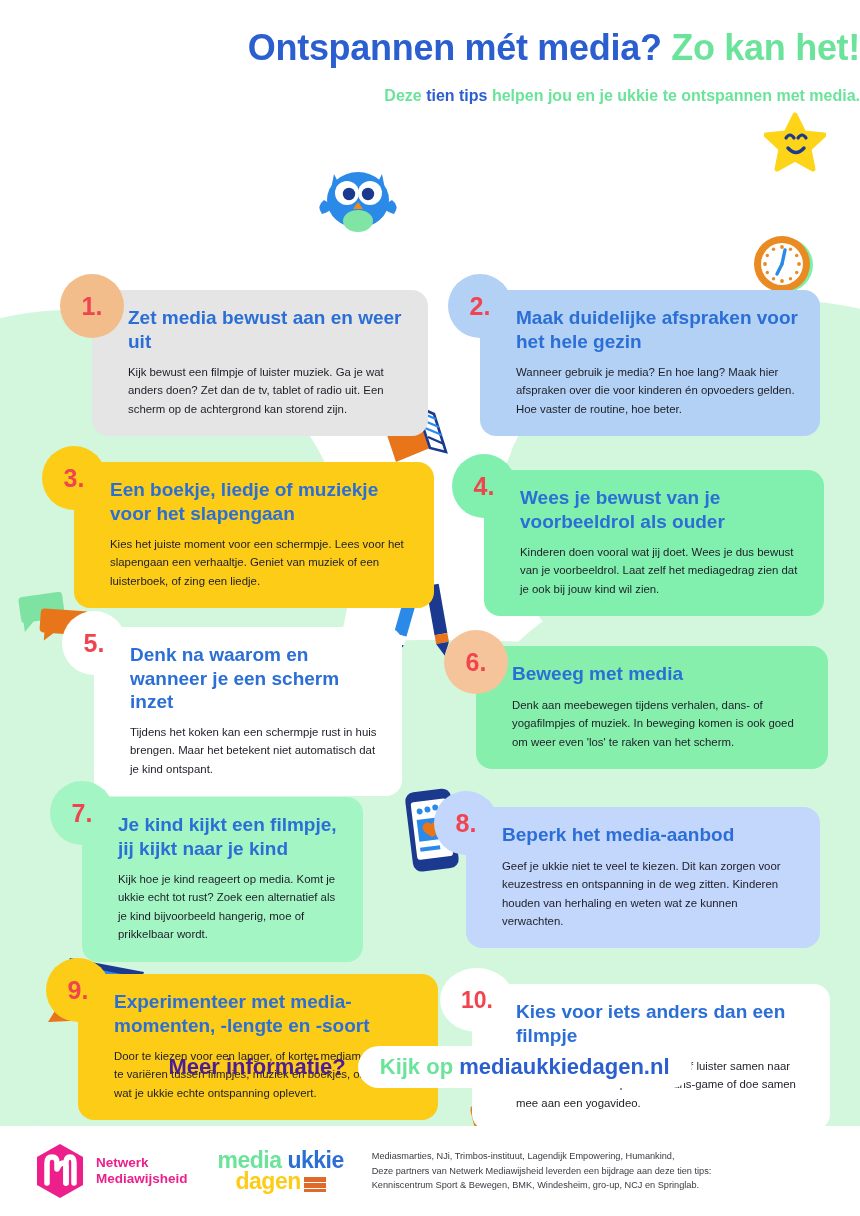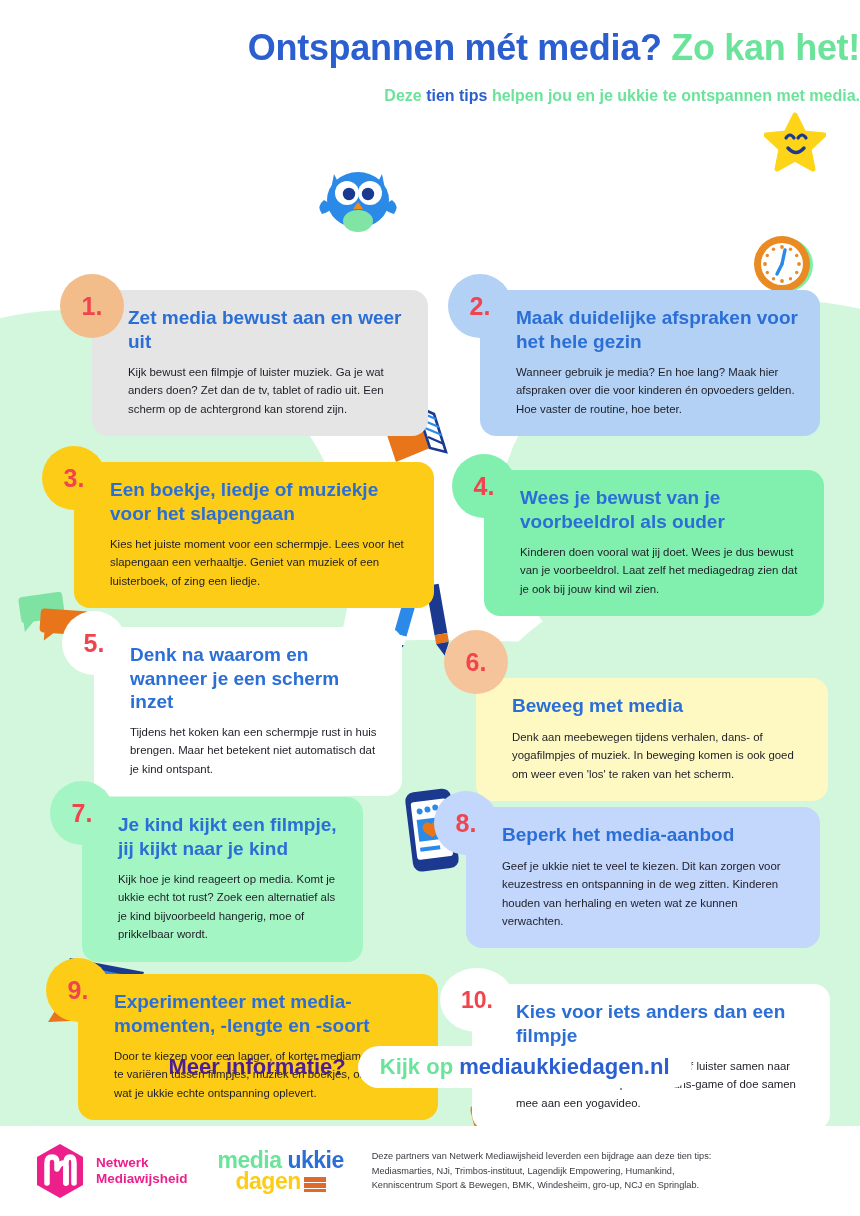--- a/index.html
+++ b/index.html
@@ -116,21 +116,21 @@
     color: #1d1d26;
     font-weight: 500;
   }
 
   
   .c-orange  { background: #e5e5e5; }
   .c-blue    { background: #b3d1f4; }
   .c-yellow  { background: #fdcc17; }
   .c-mint    { background: #81f0ae; }
   .c-white   { background: #ffffff; }
-  .c-peach   { background: #fef9c3; margin-top: 32px; }
+  .c-peach   { background: #86efac; }
   .c-lmint   { background: #a4f5c4; }
   .c-lblue   { background: #c3d6fb; }
 
   
   .b-orange  { background: #f2bd8a; }
   .b-blue    { background: #b3d1f4; }
   .b-yellow  { background: #fdcc17; }
   .b-mint    { background: #81f0ae; }
   .b-white   { background: #ffffff; }
   .b-peach   { background: #f6c49a; }
@@ -530,20 +530,20 @@
       <div class="l1">
         <span class="w-media">media</span>
         <span class="w-ukkie">ukkie</span>
       </div>
       <div class="l2">
         <span class="w-dagen">dagen</span><span class="blk"></span>
       </div>
     </div>
 
     <div class="partners">
+      <div>Mediasmarties, NJi, Trimbos-instituut, Lagendijk Empowering, Humankind,</div>
       <div>Deze partners van Netwerk Mediawijsheid leverden een bijdrage aan deze tien tips:</div>
-      <div>Mediasmarties, NJi, Trimbos-instituut, Lagendijk Empowering, Humankind,</div>
       <div>Kenniscentrum Sport &amp; Bewegen, BMK, Windesheim, gro-up, NCJ en Springlab.</div>
     </div>
 
   </div>
 
 </div>
 
 </body></html>

